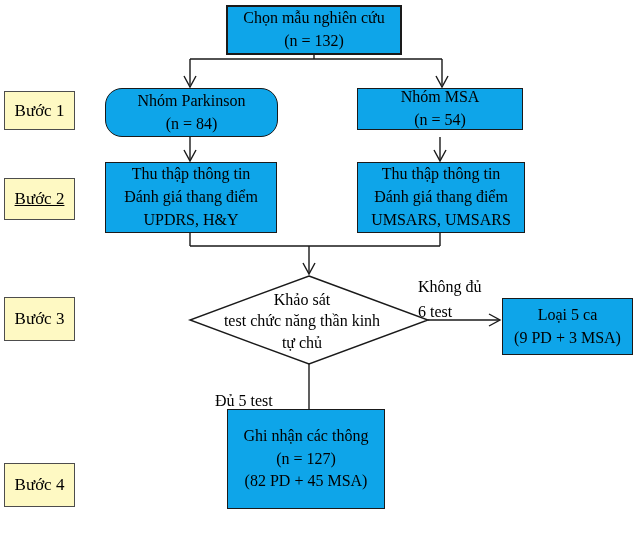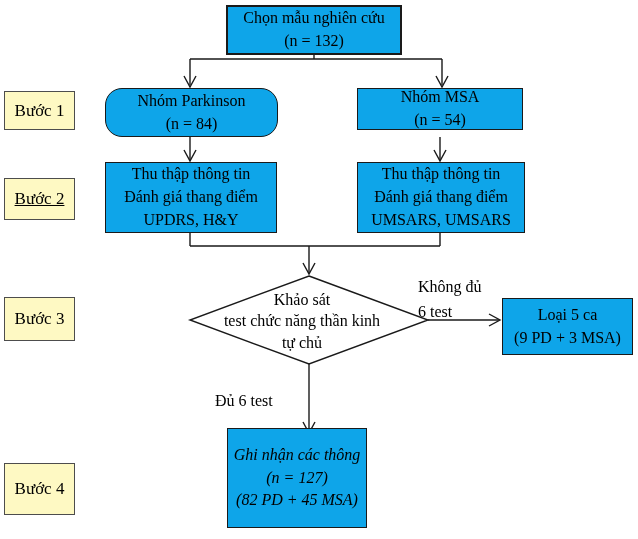--- a/index.html
+++ b/index.html
@@ -106,21 +106,21 @@
 
   <div class="step" style="left:4px; top:91px; width:71px; height:39px;">
     <span>Bước 1</span>
   </div>
   <div class="step" style="left:4px; top:178px; width:71px; height:42px;text-decoration:underline;">
     <span>Bước 2</span>
   </div>
   <div class="step" style="left:4px; top:297px; width:71px; height:44px;">
     <span>Bước 3</span>
   </div>
-  <div class="step" style="left:4px; top:463px; width:71px; height:52px;">
+  <div class="step" style="left:4px; top:463px; width:71px; height:44px;">
     <span>Bước 4</span>
   </div>
 
   <div class="node start" style="left:226px; top:5px; width:176px; height:50px;">
     <div>Chọn mẫu nghiên cứu</div>
     <div>(n = 132)</div>
   </div>
 
   <div class="node" style="left:105px; top:88px; width:173px; height:49px;border-radius:17px;">
     <div>Nhóm Parkinson</div>
@@ -148,28 +148,28 @@
     <div>Khảo sát</div>
     <div>test chức năng thần kinh</div>
     <div>tự chủ</div>
   </div>
 
   <div class="node" style="left:502px; top:286px; width:131px; height:57px;margin-top:12px;">
     <div>Loại 5 ca</div>
     <div>(9 PD + 3 MSA)</div>
   </div>
 
-  <div class="node" style="left:227px; top:428px; width:140px; height:100px;font-style:italic;">
+  <div class="node" style="left:227px; top:409px; width:158px; height:100px;">
     <div>Ghi nhận các thông</div>
     <div>(n = 127)</div>
     <div>(82 PD + 45 MSA)</div>
   </div>
 
   <div class="edge-label" style="left:418px; top:275px; width:84px;">
     <div>Không đủ</div>
     <div>6 test</div>
   </div>
 
   <div class="edge-label" style="left:215px; top:389px; width:82px;">
-    <span>Đủ 6 test</span>
+    <span>Đủ 5 test</span>
   </div>
 
 </div>
 
 </body></html>

